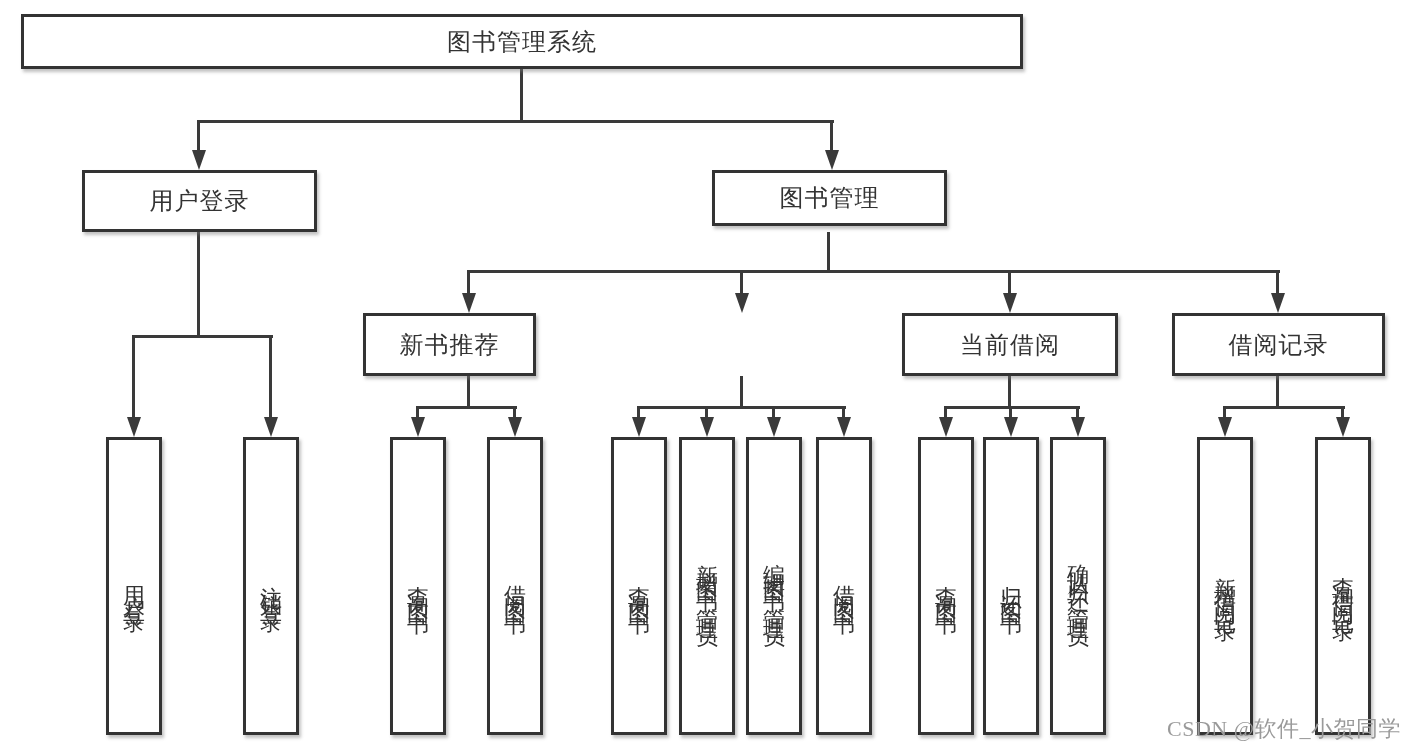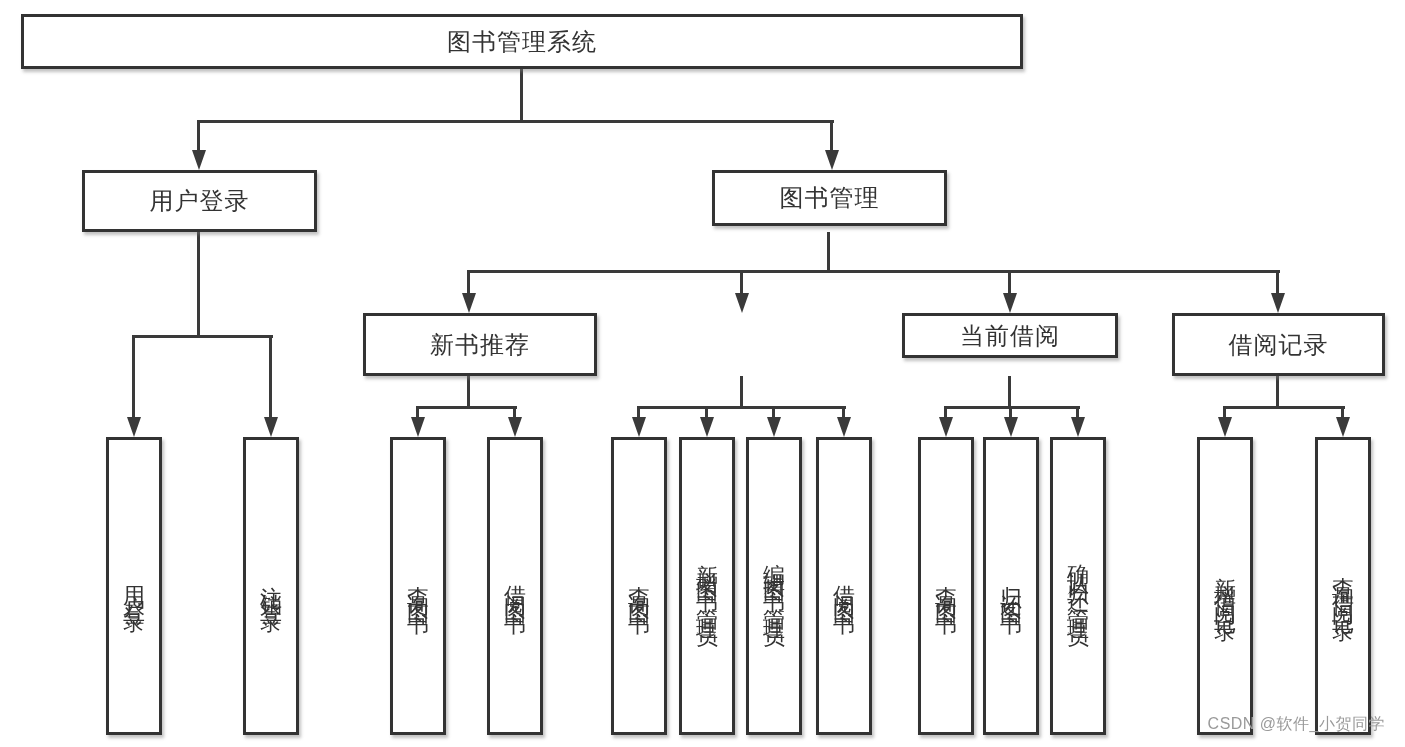--- a/index.html
+++ b/index.html
@@ -3,21 +3,21 @@
 <meta charset="utf-8">
 <style>
   :root{
     --line:#3a3a3a; --text:#333333; --box-border:#333333;
     --watermark:#9a9a9a; --background:#ffffff;
   }
   html,body{margin:0;padding:0;background:var(--background);}
   #canvas{
     position:relative;width:1405px;height:747px;overflow:hidden;
     background:var(--background);
-    font-family:Liberation Sans, sans-serif;color:var(--text);
+    font-family:Liberation Serif, serif;color:var(--text);
   }
   .box{
     position:absolute;box-sizing:border-box;background:#fff;
     border:3px solid var(--box-border);
     display:flex;align-items:center;justify-content:center;
     font-size:24px;letter-spacing:1px;
     box-shadow:2px 3px 3px rgba(120,120,120,.45);
     z-index:2;
   }
   .vbox{
@@ -33,22 +33,22 @@
     white-space:nowrap;
   }
   .hline{position:absolute;height:3px;background:var(--line);z-index:1;}
   .vline{position:absolute;width:3px;background:var(--line);z-index:1;}
   .arrow{
     position:absolute;width:0;height:0;z-index:1;
     border-left:7px solid transparent;border-right:7px solid transparent;
     border-top:20px solid var(--line);
   }
   .watermark{
-    position:absolute;right:20px;top:714px;z-index:3;
-    font-size:16px;color:var(--watermark);letter-spacing:.5px;
+    position:absolute;right:4px;top:714px;z-index:3;
+    font-size:22px;color:var(--watermark);letter-spacing:.5px;
   }
 </style>
 </head>
 <body>
 
 <div id="canvas">
 
   <div class="box" style="left:21px;top:14px;width:1002px;height:55px">图书管理系统</div>
 
   <div class="vline" style="left:520px;top:69px;height:51px"></div>
@@ -72,22 +72,22 @@
   <div class="hline" style="left:467px;top:270px;width:813px"></div>
   <div class="vline" style="left:467px;top:270px;height:25px"></div>
   <div class="arrow" style="left:462px;top:293px"></div>
   <div class="vline" style="left:740px;top:270px;height:25px"></div>
   <div class="arrow" style="left:735px;top:293px"></div>
   <div class="vline" style="left:1008px;top:270px;height:25px"></div>
   <div class="arrow" style="left:1003px;top:293px"></div>
   <div class="vline" style="left:1276px;top:270px;height:25px"></div>
   <div class="arrow" style="left:1271px;top:293px"></div>
 
-  <div class="box" style="left:363px;top:313px;width:234px;height:63px">新书推荐</div>
-  <div class="box" style="left:902px;top:313px;width:216px;height:45px">当前借阅</div>
+  <div class="box" style="left:363px;top:313px;width:173px;height:63px">新书推荐</div>
+  <div class="box" style="left:902px;top:313px;width:216px;height:63px">当前借阅</div>
   <div class="box" style="left:1172px;top:313px;width:213px;height:63px">借阅记录</div>
 
   <div class="vline" style="left:467px;top:376px;height:30px"></div>
   <div class="hline" style="left:416px;top:406px;width:101px"></div>
   <div class="vline" style="left:416px;top:406px;height:13px"></div>
   <div class="arrow" style="left:411px;top:417px"></div>
   <div class="vline" style="left:513px;top:406px;height:13px"></div>
   <div class="arrow" style="left:508px;top:417px"></div>
 
   <div class="vline" style="left:740px;top:376px;height:30px"></div>

